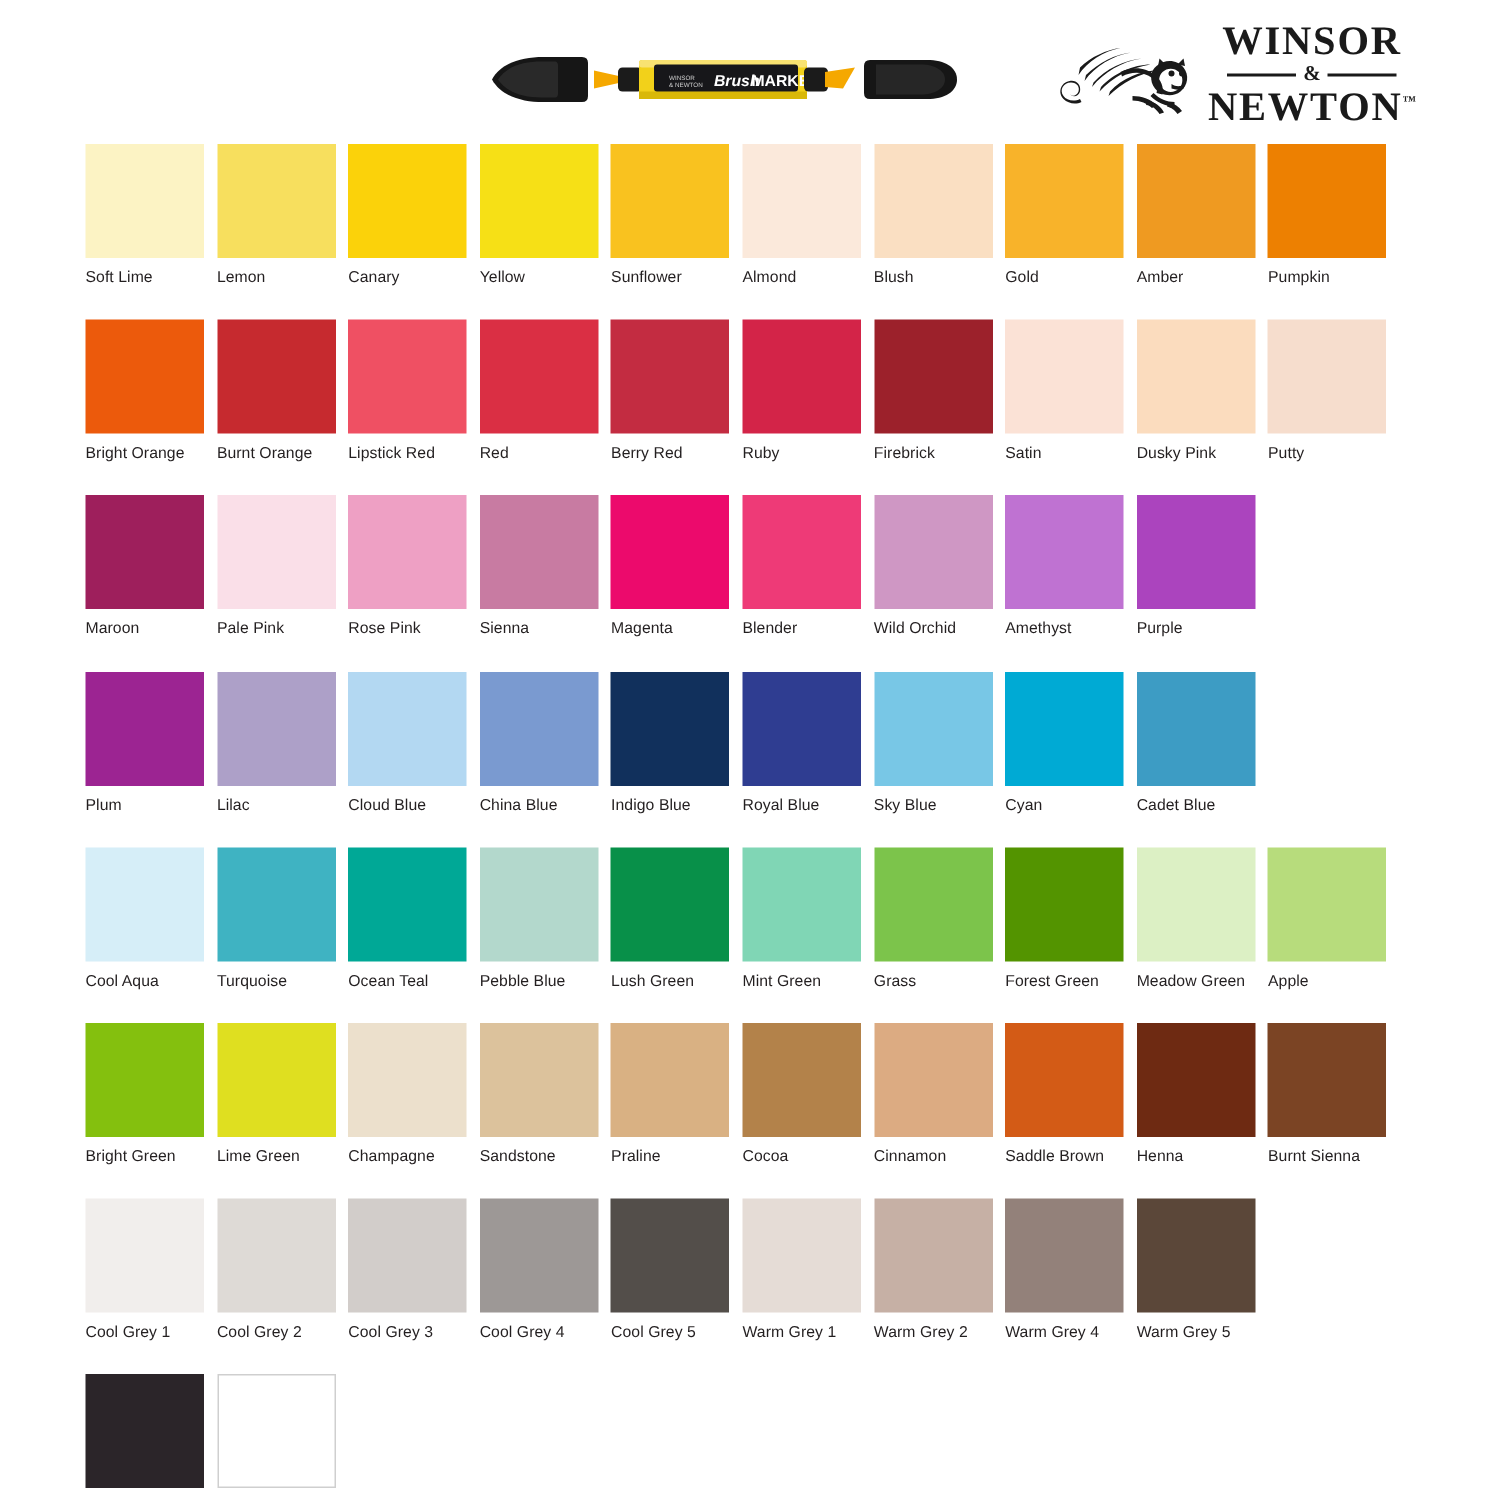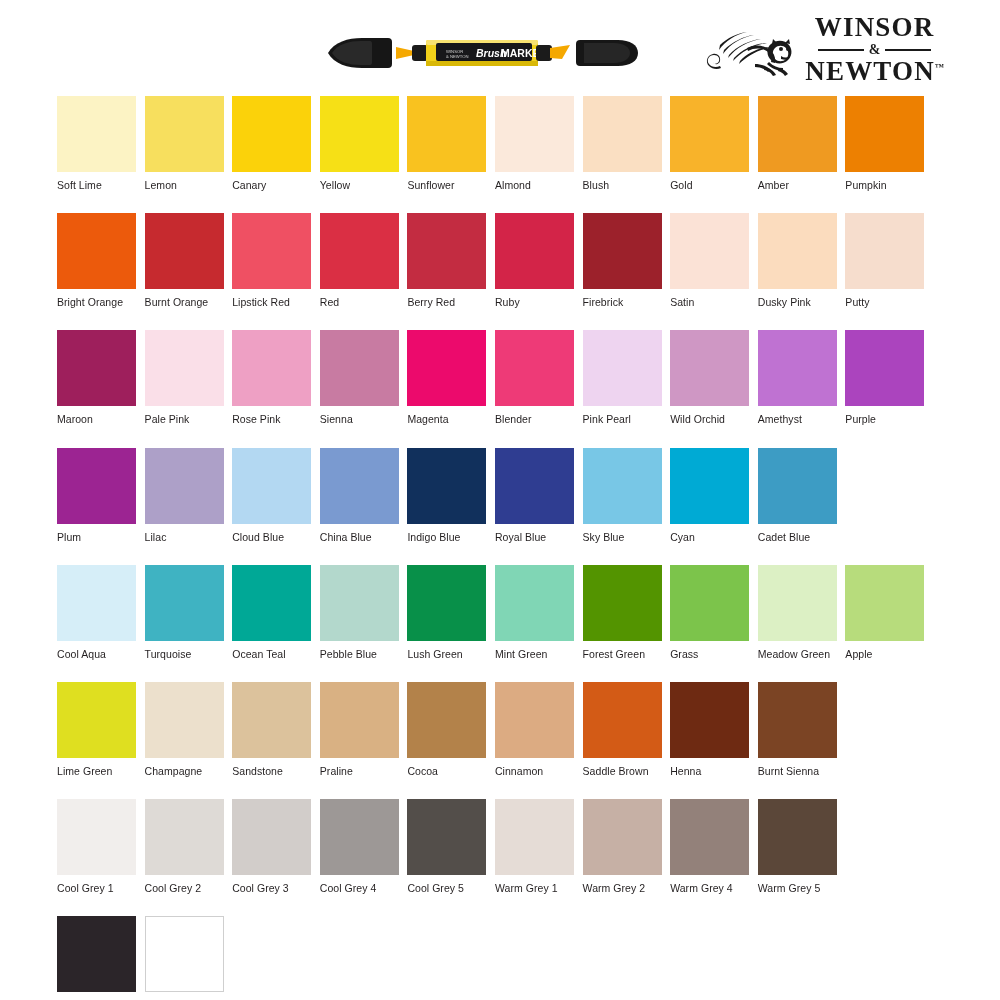--- a/index.html
+++ b/index.html
@@ -299,24 +299,20 @@
       </div>
       <div class="cell">
         <div class="chip" title="Magenta" style="background: rgb(236, 10, 108);"></div>
         <div class="chip-label">Magenta</div>
       </div>
       <div class="cell">
         <div class="chip" title="Carmine" style="background: rgb(238, 58, 119);"></div>
         <div class="chip-label">Blender</div>
       </div>
       <div class="cell">
-        <div class="chip" title="Pink Pearl" style="background: rgb(238, 212, 240);"></div>
-        <div class="chip-label">Pink Pearl</div>
-      </div>
-      <div class="cell">
         <div class="chip" title="Wild Orchid" style="background: rgb(207, 151, 196);"></div>
         <div class="chip-label">Wild Orchid</div>
       </div>
       <div class="cell">
         <div class="chip" title="Amethyst" style="background: rgb(191, 114, 210);"></div>
         <div class="chip-label">Amethyst</div>
       </div>
       <div class="cell">
         <div class="chip" title="Purple" style="background: rgb(171, 68, 190);"></div>
         <div class="chip-label">Purple</div>
@@ -379,38 +375,42 @@
       </div>
       <div class="cell">
         <div class="chip" title="Lush Green" style="background: rgb(8, 144, 73);"></div>
         <div class="chip-label">Lush Green</div>
       </div>
       <div class="cell">
         <div class="chip" title="Mint Green" style="background: rgb(128, 214, 181);"></div>
         <div class="chip-label">Mint Green</div>
       </div>
       <div class="cell">
+        <div class="chip" title="Grass" style="background: rgb(124, 196, 75);"></div>
+        <div class="chip-label">Grass</div>
+      </div>
+      <div class="cell">
         <div class="chip" title="Forest Green" style="background: rgb(83, 148, 0);"></div>
         <div class="chip-label">Forest Green</div>
       </div>
       <div class="cell">
-        <div class="chip" title="Grass" style="background: rgb(124, 196, 75);"></div>
-        <div class="chip-label">Grass</div>
-      </div>
-      <div class="cell">
         <div class="chip" title="Meadow Green" style="background: rgb(220, 240, 196);"></div>
         <div class="chip-label">Meadow Green</div>
       </div>
       <div class="cell">
         <div class="chip" title="Apple" style="background: rgb(183, 220, 124);"></div>
         <div class="chip-label">Apple</div>
       </div>
     </div>
     <div class="row">
       <div class="cell">
+        <div class="chip" title="Bright Green" style="background: rgb(132, 192, 14);"></div>
+        <div class="chip-label">Bright Green</div>
+      </div>
+      <div class="cell">
         <div class="chip" title="Lime Green" style="background: rgb(223, 223, 32);"></div>
         <div class="chip-label">Lime Green</div>
       </div>
       <div class="cell">
         <div class="chip" title="Champagne" style="background: rgb(236, 224, 204);"></div>
         <div class="chip-label">Champagne</div>
       </div>
       <div class="cell">
         <div class="chip" title="Sandstone" style="background: rgb(220, 194, 156);"></div>
         <div class="chip-label">Sandstone</div>

